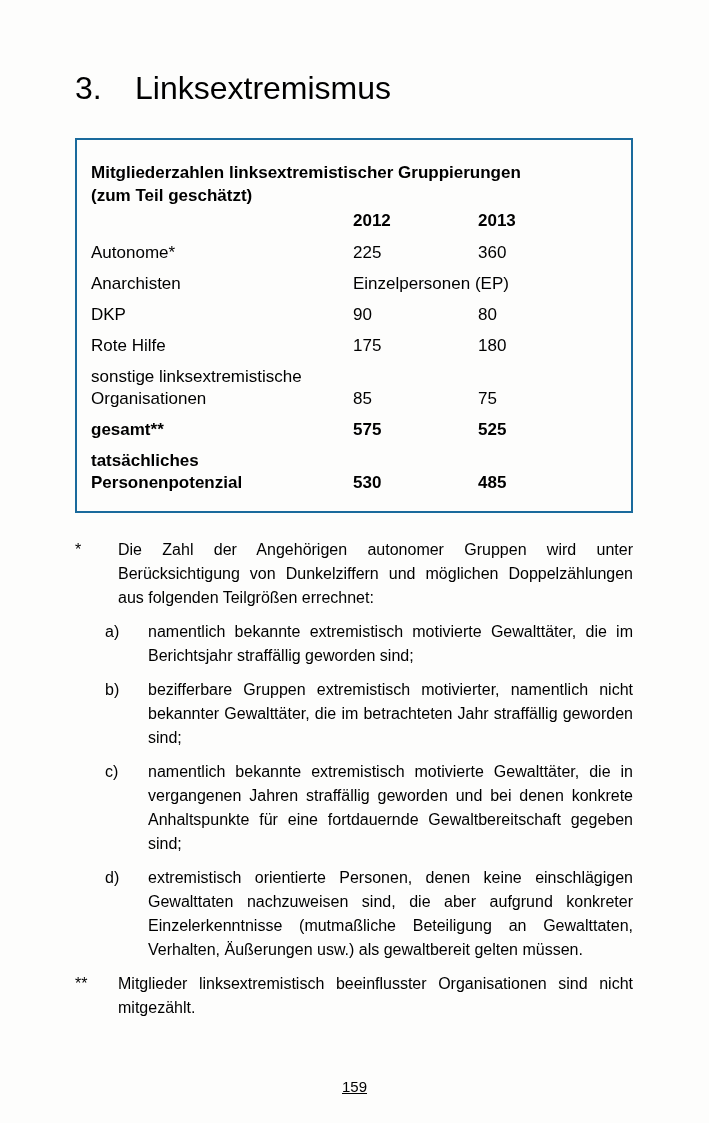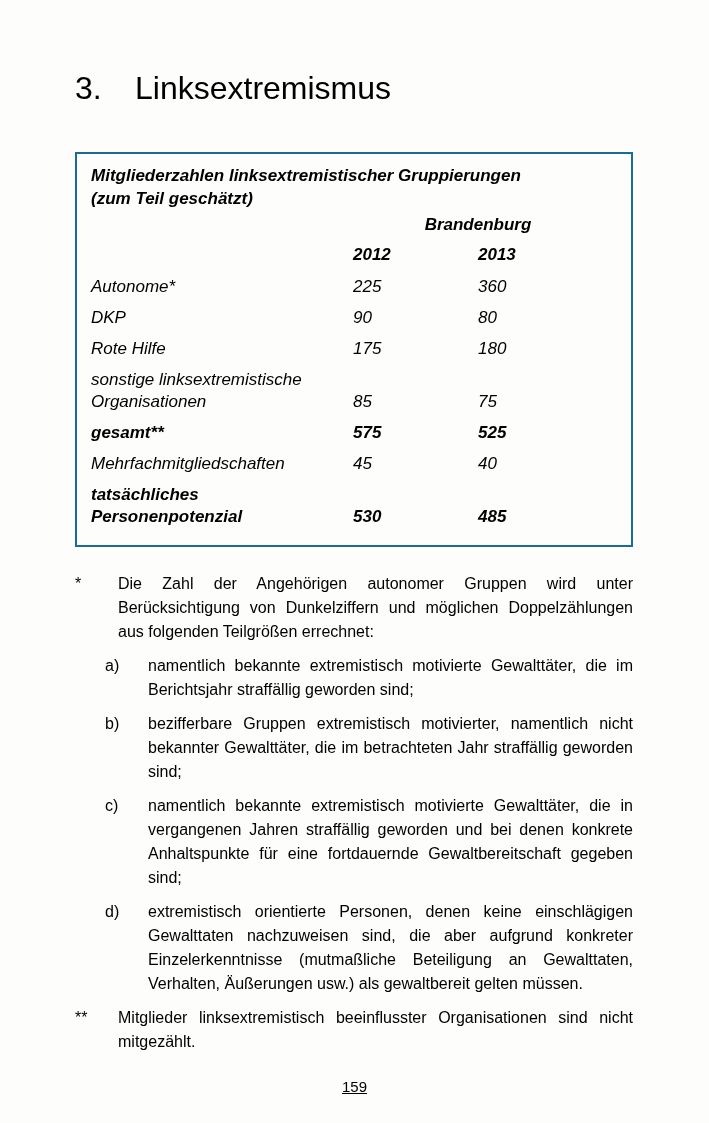--- a/index.html
+++ b/index.html
@@ -21,24 +21,23 @@
     display: flex;
     font-size: 32px;
     font-weight: 400;
     line-height: 36px;
     letter-spacing: 0px;
   }
   .doc-title .num { width: 60px; flex-shrink: 0; }
 
   
   .info-box {
-    margin-top: 46px;
+    margin-top: 32px;
     border: 2px solid var(--box-border);
-    padding: 10px 28px 12px 14px;
-    font-style: italic;
+    padding: 21px 28px 12px 14px;
   }
   .box-title {
     font-weight: bold;
     font-size: 17px;
     line-height: 23px;
   }
   table.members {
     width: 100%;
     border-collapse: collapse;
     font-size: 17px;
@@ -93,34 +92,34 @@
       <span class="num">3.</span>
       <span>Linksextremismus</span>
     </div>
 
     <div class="info-box">
       <div class="box-title">Mitgliederzahlen linksextremistischer Gruppierungen</div>
       <div class="box-title">(zum Teil geschätzt)</div>
 
       <table class="members">
         <tbody>
-          <tr>
-            <td></td>
-            <td class="region-cell" colspan="2">Brandenburg</td>
-          </tr>
           <tr class="years">
             <td></td>
             <td class="num">2012</td>
             <td class="num">2013</td>
           </tr>
 
           <tr>
             <td class="label">Autonome*</td>
             <td class="num">225</td>
             <td class="num">360</td>
+          </tr>
+          <tr>
+            <td class="label">Anarchisten</td>
+            <td class="num" colspan="2">Einzelpersonen (EP)</td>
           </tr>
           <tr>
             <td class="label">DKP</td>
             <td class="num">90</td>
             <td class="num">80</td>
           </tr>
           <tr>
             <td class="label">Rote Hilfe</td>
             <td class="num">175</td>
             <td class="num">180</td>
@@ -128,25 +127,20 @@
           <tr>
             <td class="label">sonstige linksextremistische
 Organisationen</td>
             <td class="num">85</td>
             <td class="num">75</td>
           </tr>
           <tr class="bold">
             <td class="label">gesamt**</td>
             <td class="num">575</td>
             <td class="num">525</td>
-          </tr>
-          <tr>
-            <td class="label">Mehrfachmitgliedschaften</td>
-            <td class="num">45</td>
-            <td class="num">40</td>
           </tr>
           <tr class="bold">
             <td class="label">tatsächliches Personenpotenzial</td>
             <td class="num">530</td>
             <td class="num">485</td>
           </tr>
         </tbody>
       </table>
     </div>
 

